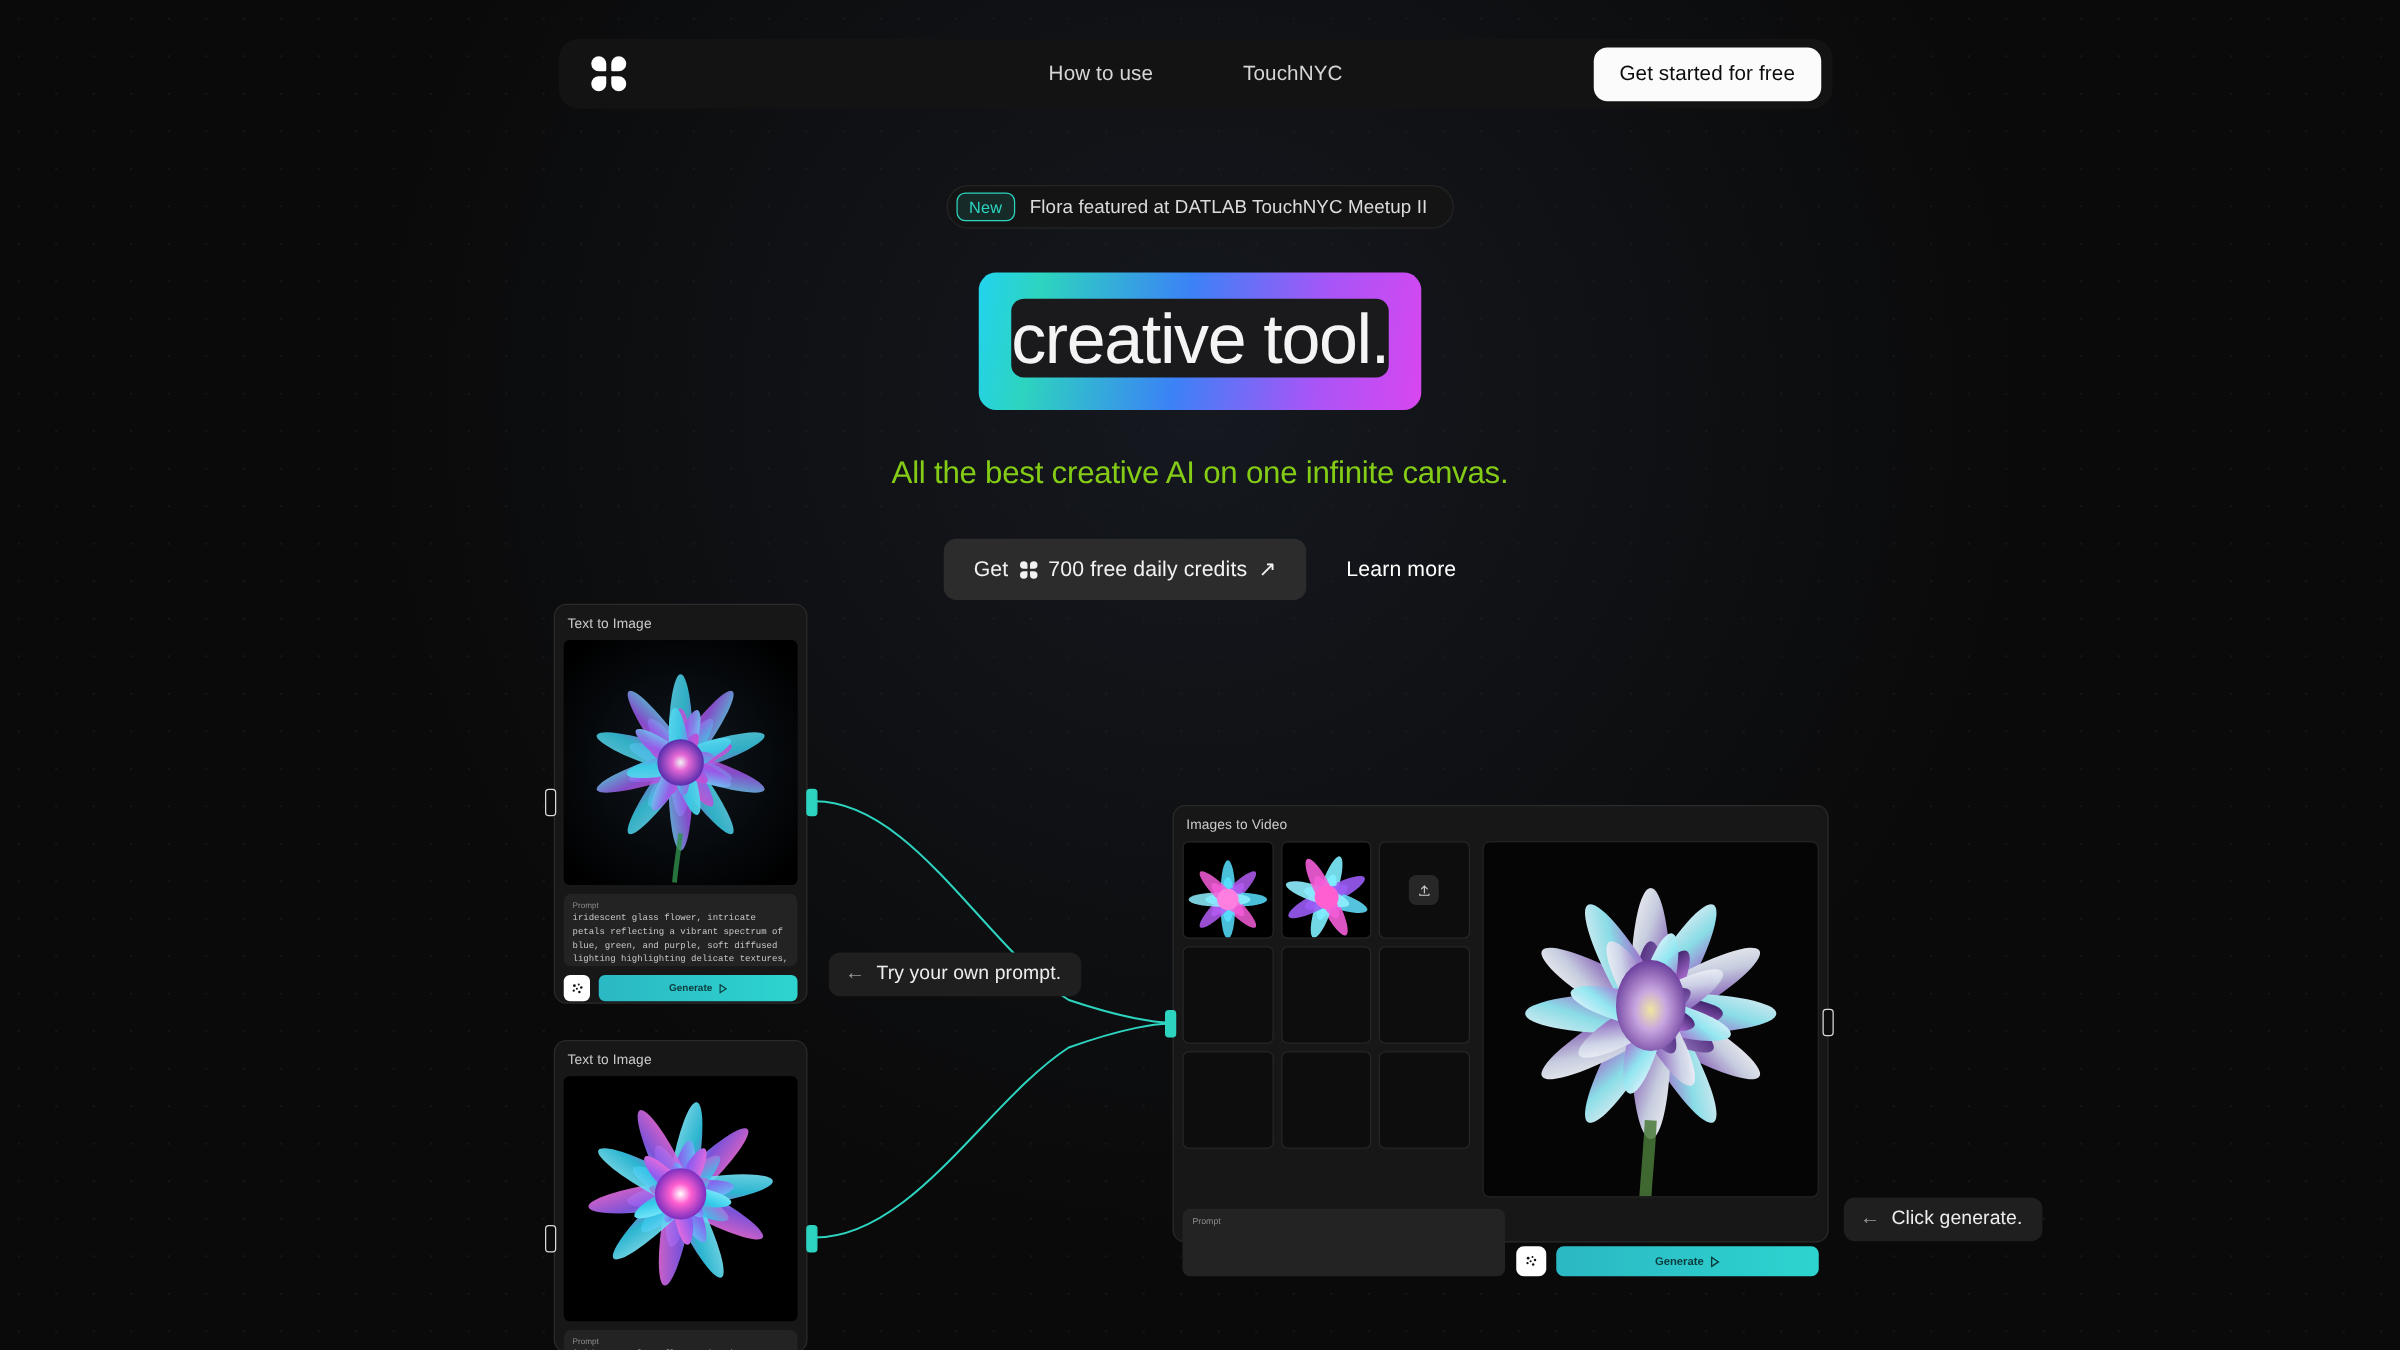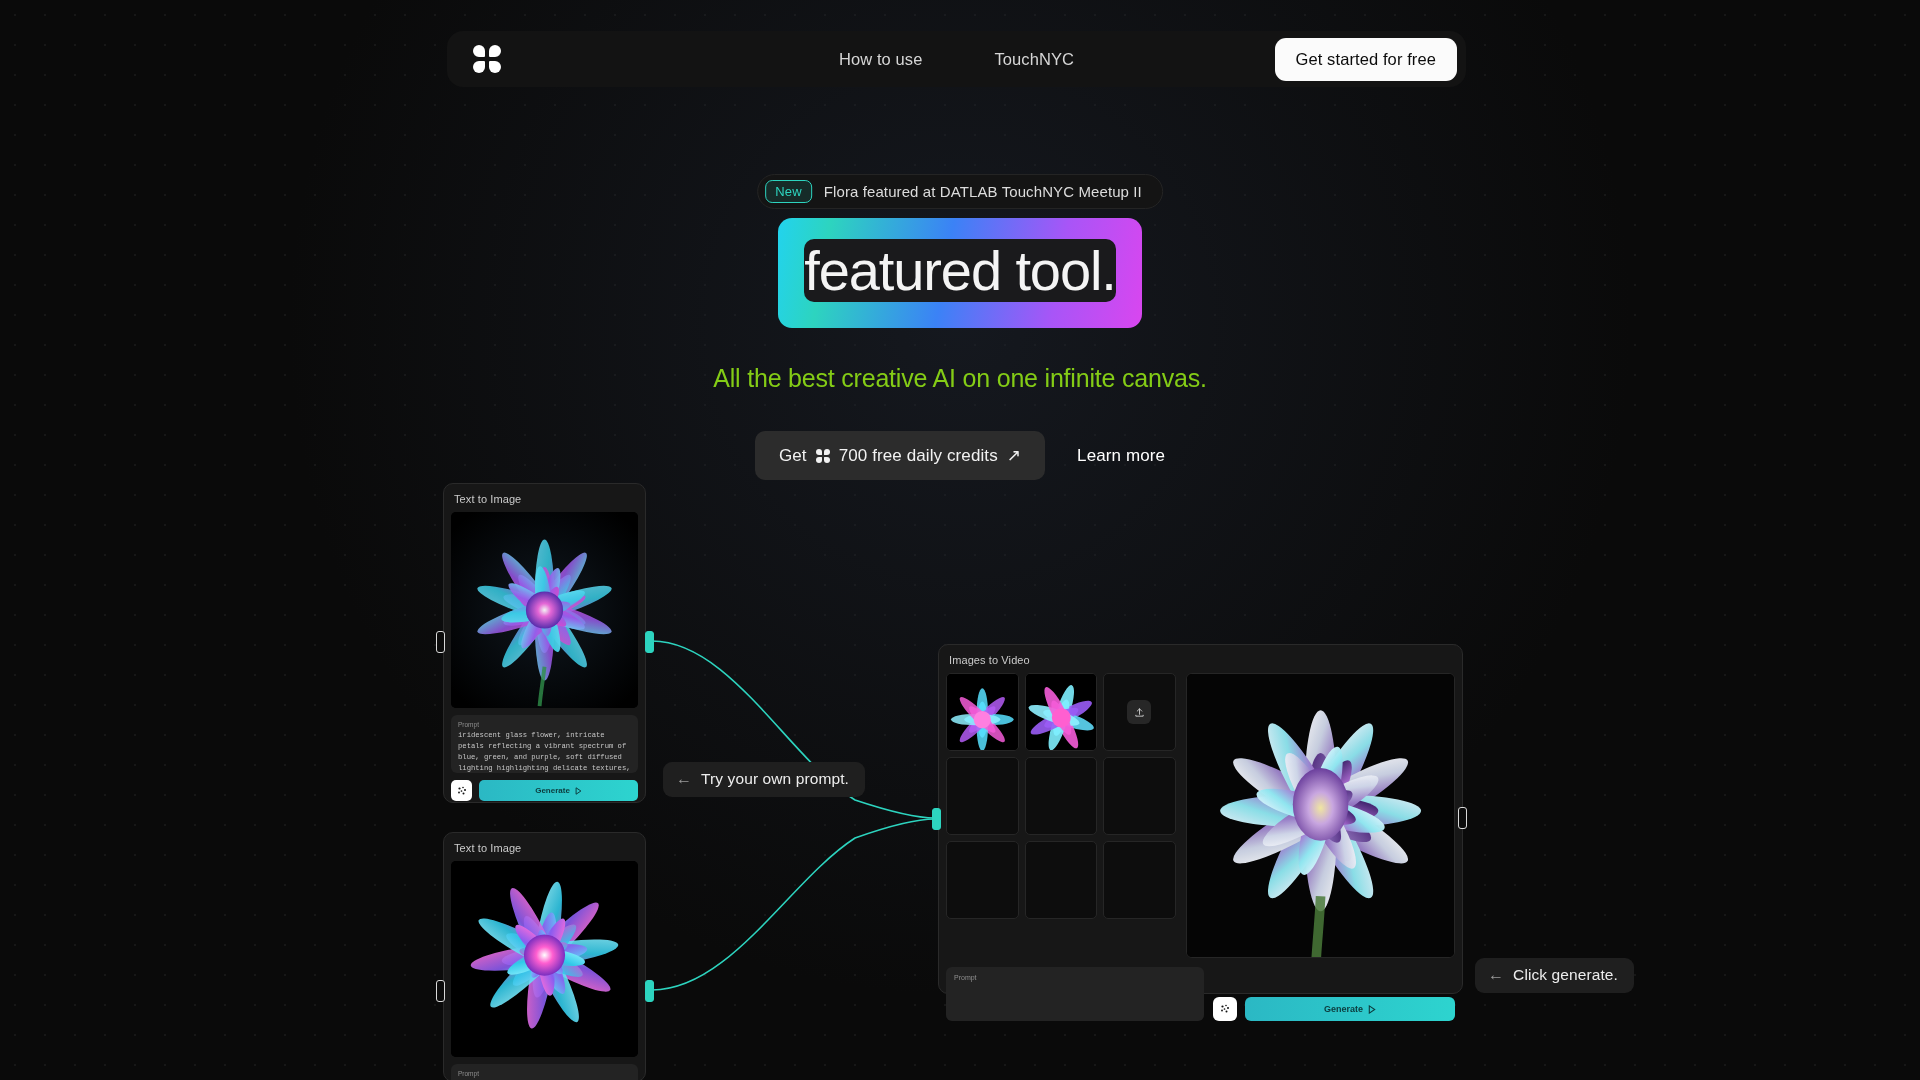--- a/index.html
+++ b/index.html
@@ -55,21 +55,21 @@
     font-family: inherit;
     font-size: 16.5px; font-weight: 500;
     padding: 12px 21px;
     cursor: pointer; letter-spacing: .1px;
     z-index: 2;
   }
 
   
   .pill {
     position: absolute; left: 50%; transform: translateX(-50%);
-    top: 174px;
+    top: 148px;
     display: flex; align-items: center; gap: 12px;
     background: #141414;
     border: 1px solid #242424;
     border-radius: 999px;
     padding: 5px 20px 5px 7px;
     cursor: pointer;
   }
   .pill-badge {
     background: rgba(45,212,191,.12);
     border: 1px solid #2dd4bf;
@@ -269,21 +269,21 @@
 </div>
 
 <div class="pill">
   <span class="pill-badge">New</span>
   <span class="pill-text">Flora featured at DATLAB TouchNYC Meetup II</span>
 </div>
 
 <div class="hero">
   <div class="hero-line">
     <span class="hero-box">
-      <span class="hero-box-inner">featured tool.</span>
+      <span class="hero-box-inner">creative tool.</span>
     </span>
   </div>
   <div class="hero-sub">All the best creative AI on one infinite canvas.</div>
   <div class="hero-actions">
     <button class="btn-credits">
       <span>Get</span>
       <span class="mini-logo">
           <i></i>
           <i></i>
           <i></i>

